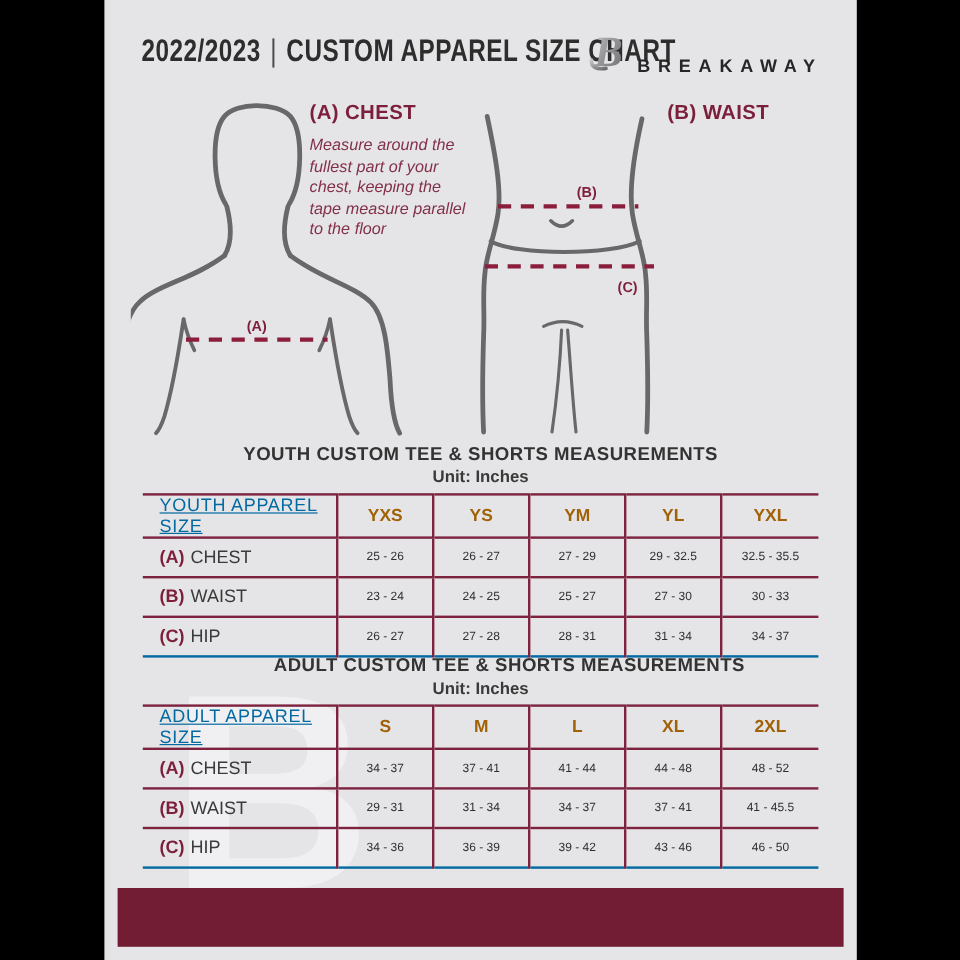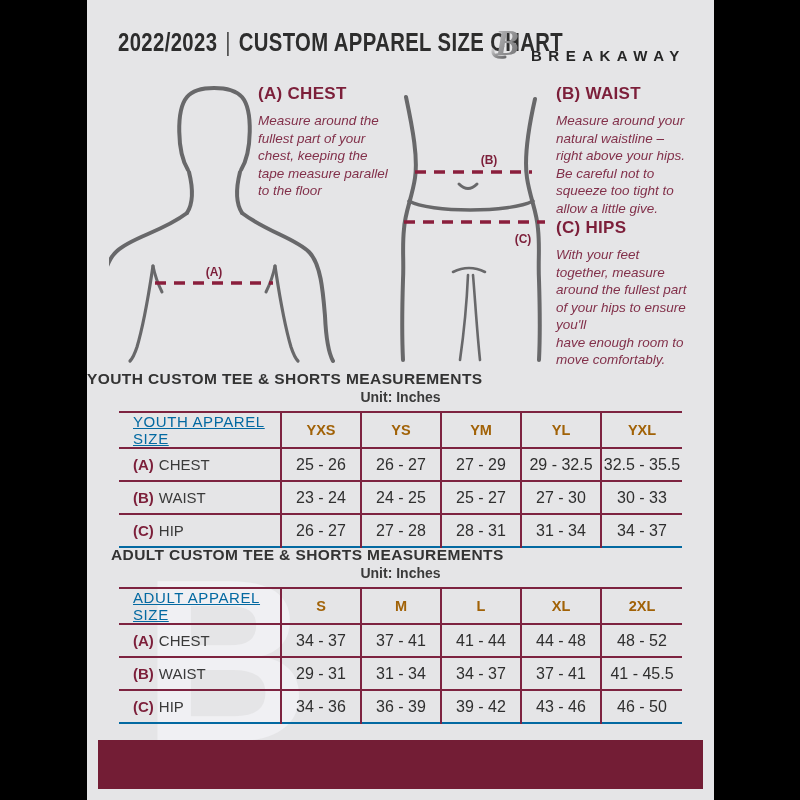--- a/index.html
+++ b/index.html
@@ -40,40 +40,40 @@
   .fig{position:absolute;}
   .fig-left{left:22px;top:80px;}
   .fig-right{left:306px;top:93px;}
   
   .watermark{
     position:absolute;left:55px;top:545px;font-size:232px;line-height:1;
     font-weight:bold;color:#f0f0f3;z-index:0;user-select:none;
   }
   
   .sec-title{
-    position:absolute;left:0;width:100%;z-index:1;
+    position:absolute;left:0;width:100%;text-align:center;z-index:1;
     font-weight:bold;font-size:15.5px;color:#333;letter-spacing:0.4px;
   }
   .sec-unit{
     position:absolute;left:0;width:100%;text-align:center;z-index:1;
     font-weight:600;font-size:14px;color:#3a3a3a;
   }
   .youth-title{top:370px;} .youth-unit{top:389px;}
   .adult-title{top:546px;padding-left:24px;} .adult-unit{top:565px;}
   
   table.size-table{
     position:absolute;left:32px;width:563px;border-collapse:collapse;
     table-layout:fixed;z-index:1;
   }
   .youth-table{top:411px;} .adult-table{top:587px;}
   .size-table tr{border-top:2px solid #7d2340;}
   .size-table tbody tr:last-child{border-bottom:2px solid #0369a1;}
   .size-table th,.size-table td{
     border-left:2px solid #7d2340;padding:0;text-align:center;
-    font-size:16px;color:#2f2f2f;height:31px;vertical-align:middle;
+    font-size:10px;color:#2f2f2f;height:31px;vertical-align:middle;
   }
   .size-table th{height:32px;font-size:14.5px;font-weight:bold;color:#a16207;}
   .size-table th.first,.size-table td.first{
     border-left:none;text-align:left;padding-left:14px;
   }
   .size-table th.first{
     font-weight:normal;font-size:15px;color:#0369a1;letter-spacing:0.6px;text-decoration:underline;
   }
   .size-table td.first{font-size:15px;color:#3a3a3a;}
   .size-table .prefix{font-weight:bold;color:#7c1f3a;margin-right:5px;}
@@ -142,36 +142,20 @@
   <div class="instr instr-a">
     <h3>(A) CHEST</h3>
     <p>Measure around the
 fullest part of your
 chest, keeping the
 tape measure parallel
 to the floor</p>
   </div>
   <div class="instr instr-b">
     <h3>(B) WAIST</h3>
-    <p>Measure around your
-natural waistline –
-right above your hips.
-Be careful not to
-squeeze too tight to
-allow a little give.</p>
-  </div>
-  <div class="instr instr-c">
-    <h3>(C) HIPS</h3>
-    <p>With your feet
-together, measure
-around the fullest part
-of your hips to ensure
-you'll
-have enough room to
-move comfortably.</p>
   </div>
 
   <div class="watermark">B</div>
 
   <div class="sec-title youth-title">YOUTH CUSTOM TEE &amp; SHORTS MEASUREMENTS</div>
   <div class="sec-unit youth-unit">Unit: Inches</div>
 
   <table class="size-table youth-table">
     <colgroup>
       <col style="width:162px">

